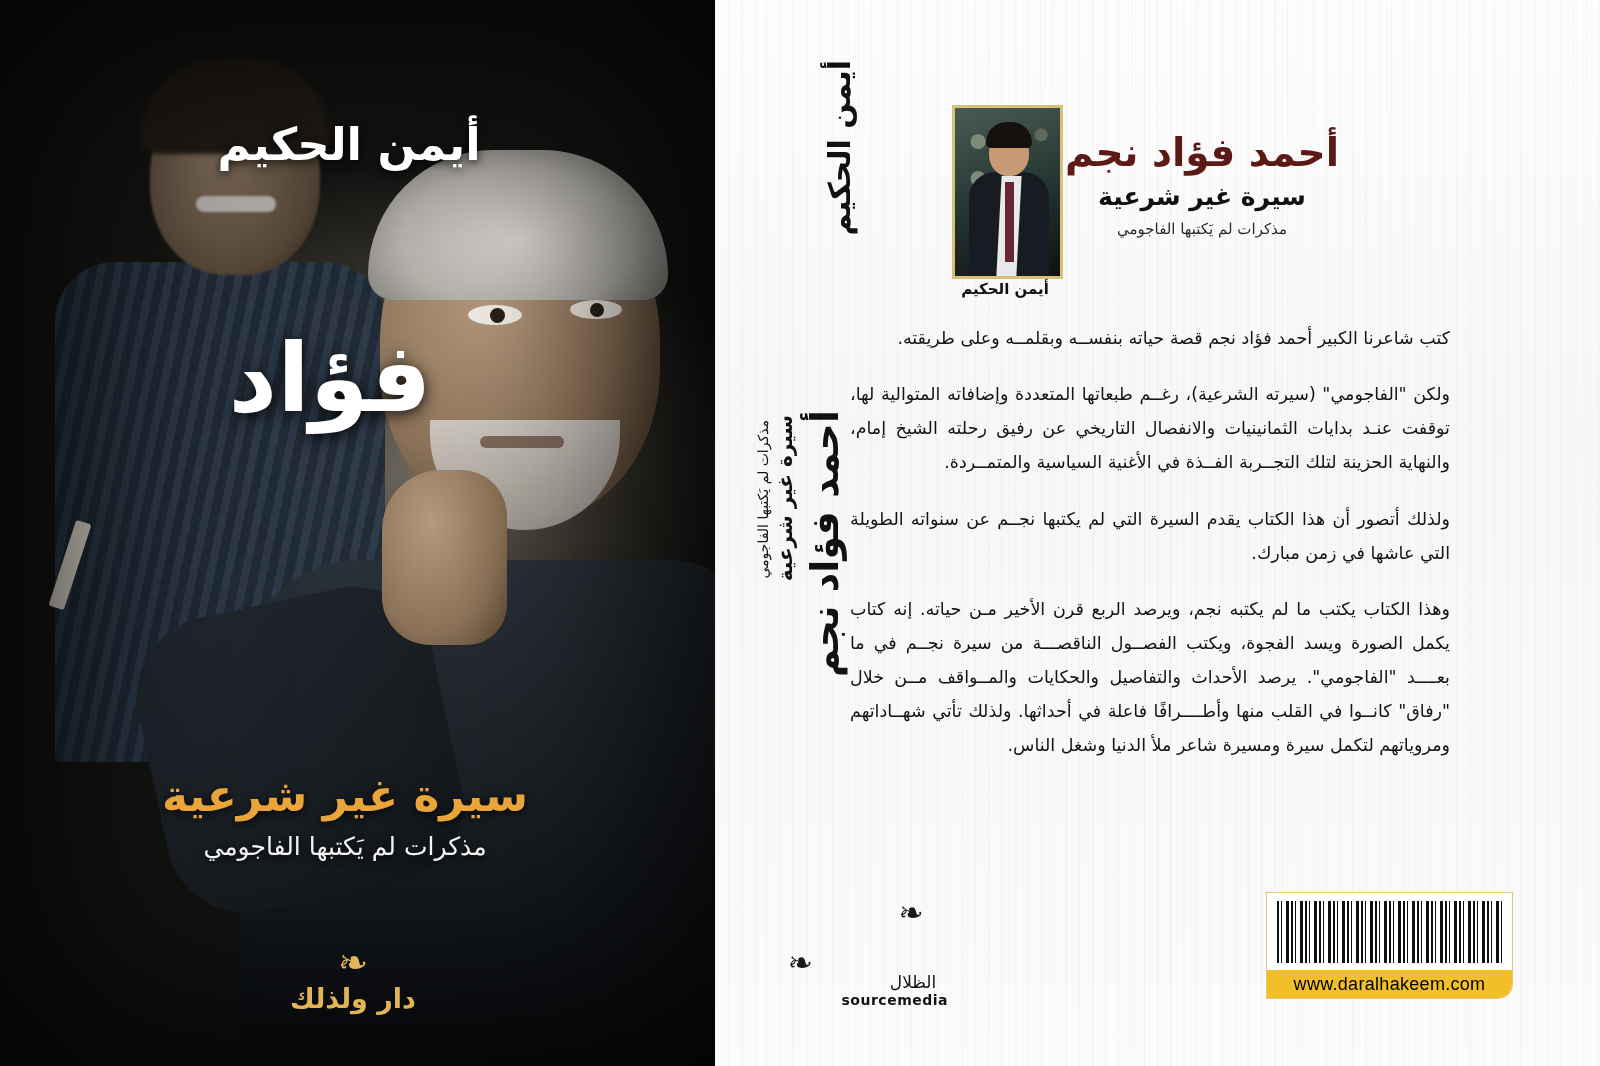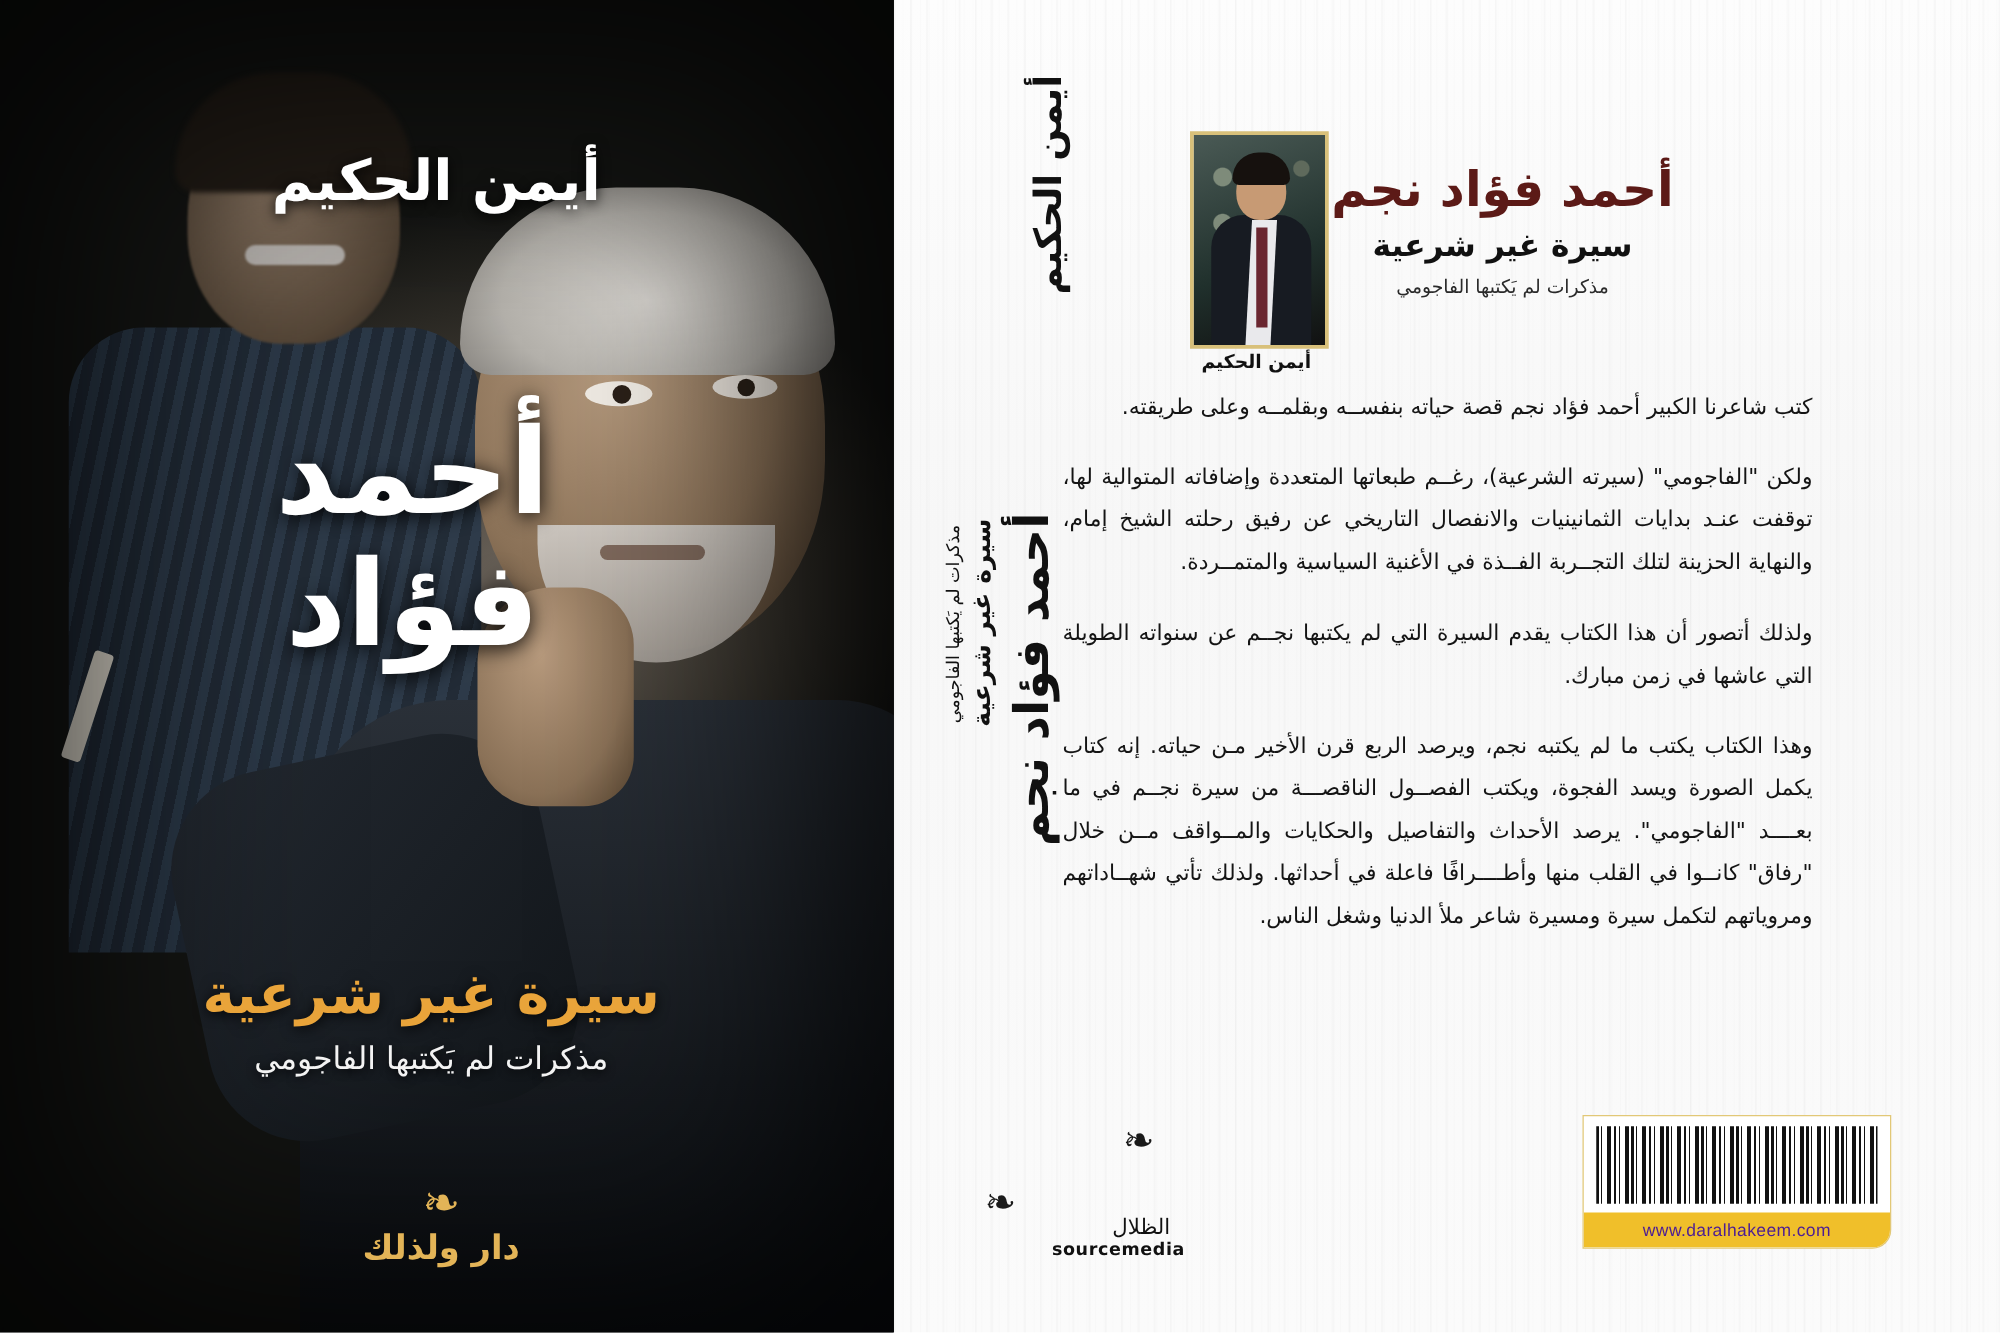--- a/index.html
+++ b/index.html
@@ -64,21 +64,21 @@
   .bc-subsub{
     position:absolute;right:188px;top:220px;width:420px;text-align:center;
     color:#2a2a2a;font-size:15px;font-family:"DejaVu Serif","Liberation Serif",serif;direction:rtl;
   }
 
   .blurb{
     position:absolute;right:150px;top:305px;width:600px;
     direction:rtl;text-align:justify;color:#141414;
     font-size:17.5px;line-height:1.95;
   }
-  .blurb p{margin:4px 0 22px 0;}
+  .blurb p{margin:16px 0 22px 0;}
 
   
   .logo-dar-back{
     position:absolute;left:168px;bottom:118px;width:56px;height:70px;
     display:flex;align-items:center;justify-content:center;
   }
   .logo-source{
     position:absolute;left:163px;bottom:58px;width:70px;text-align:center;
   }
   .logo-source .ar{font-size:17px;font-weight:normal;color:#111;display:block;line-height:1.1;}
@@ -87,21 +87,21 @@
     position:absolute;right:88px;bottom:68px;width:245px;height:105px;
     background:#fff;border-radius:0 0 14px 0;
     box-shadow:0 0 0 1px #e2c877;
     overflow:hidden;
   }
   .barcode .bars{position:absolute;left:10px;top:8px;right:10px;height:62px;
     background:repeating-linear-gradient(90deg,#111 0 2px,#fff 2px 4px,#111 4px 5px,#fff 5px 9px,#111 9px 12px,#fff 12px 14px);
   }
   .barcode .url{
     position:absolute;left:0;right:0;bottom:0;height:28px;background:#f0bf2a;
-    color:#4c1d95;font-size:14px;display:flex;align-items:center;justify-content:center;
+    color:#000000;font-size:18px;display:flex;align-items:center;justify-content:center;
     font-family:"Liberation Sans",sans-serif;letter-spacing:.3px;
   }
 
   
   .spine{
     position:absolute;left:715px;top:0;width:160px;height:1066px;
   }
   .spine-txt{
     position:absolute;writing-mode:vertical-rl;transform:rotate(180deg);
     direction:rtl;white-space:nowrap;color:#111;
@@ -256,21 +256,20 @@
         </div>
       <div class="man1-beard"></div>
       <div class="man1-mouth"></div>
       <div class="man1-hand"></div>
       <div class="vignette"></div>
     </div>
 
     <div class="fc-author">أيمن الحكيم</div>
 
     <div class="fc-title">
-      <span>أحمد</span>
       <span>فؤاد</span>
     </div>
 
     <div class="fc-sub">سيرة غير شرعية</div>
     <div class="fc-subsub">مذكرات لم يَكتبها الفاجومي</div>
 
     <div class="fc-logo">
       <div class="mark">❧</div>
       <div class="name">دار ولذلك</div>
     </div>

